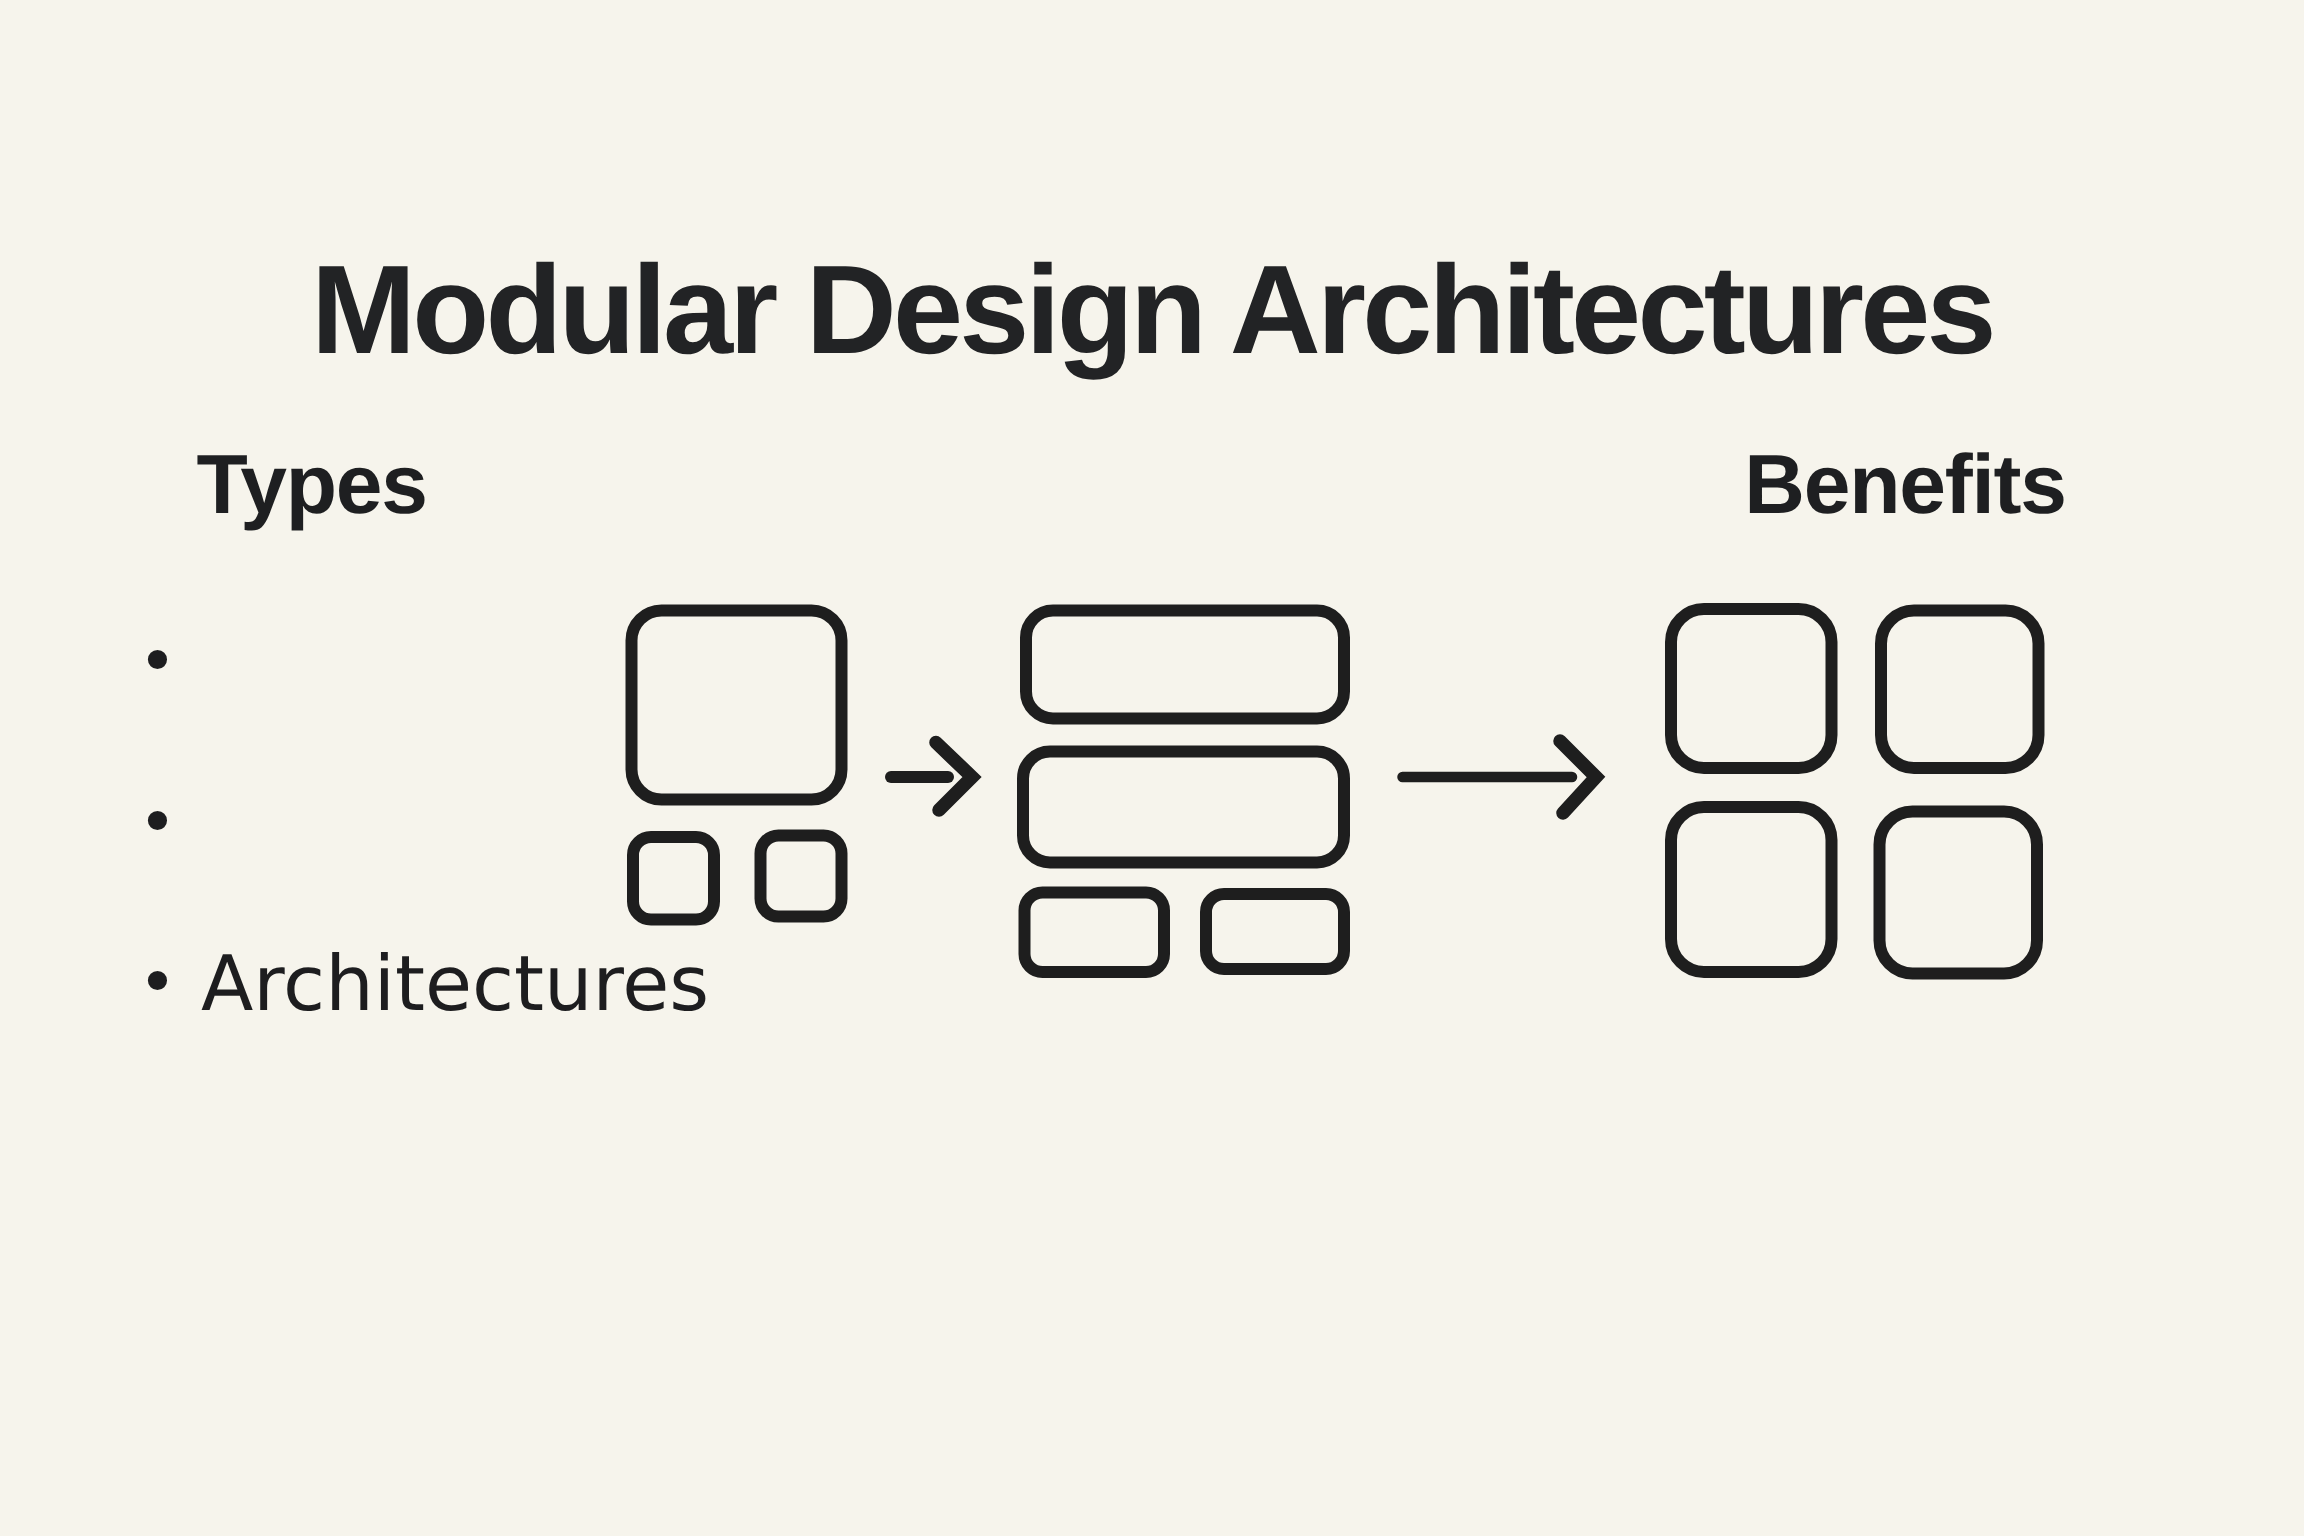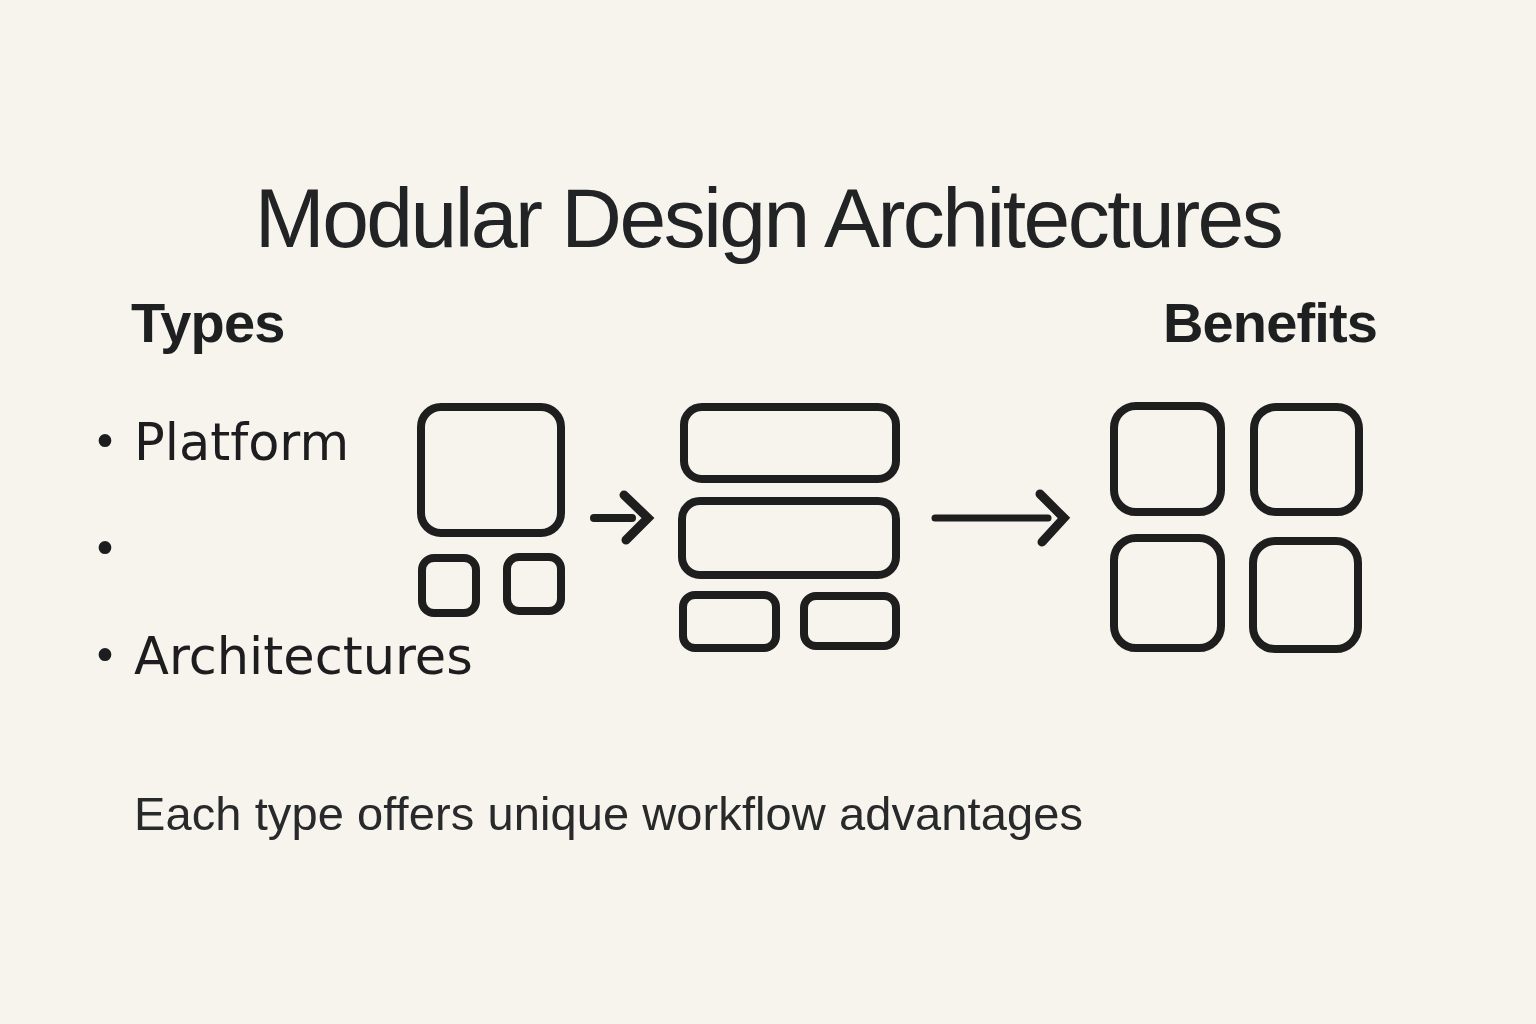--- a/index.html
+++ b/index.html
@@ -9,26 +9,26 @@
     position: relative;
     width: 1536px;
     height: 1024px;
     background: #f6f4ec;
     overflow: hidden;
     color: #1d1d1f;
   }
 
   .title {
     position: absolute;
-    top: 114px;
+    top: 102px;
     left: 0;
     width: 100%;
     text-align: center;
     font-size: 84px;
-    font-weight: 400;
+    font-weight: 700;
     letter-spacing: -0.03em;
     color: #222325;
   }
 
   .col-heading {
     position: absolute;
     font-size: 56px;
     font-weight: 700;
     letter-spacing: -0.015em;
     color: #1e1f21;
@@ -102,21 +102,20 @@
 <div class="canvas">
 
   <h1 class="title">Modular Design Architectures</h1>
 
   <div class="col-heading benefits-heading">Benefits</div>
   <div class="col-heading types-heading">Types</div>
 
   <ul class="types-list">
     <li>
       <span class="bullet">•</span>
-      <span>Platform</span>
     </li>
     <li>
       <span class="bullet">•</span>
     </li>
     <li>
       <span class="bullet">•</span>
       <span>Architectures</span>
     </li>
   </ul>
 
@@ -137,16 +136,15 @@
   <svg class="arrow-svg" style="left:928px; top:480px;" width="146" height="76" viewBox="0 0 146 76">
     <path d="M7 38 H120" stroke="#1e1e1e" stroke-width="7" fill="none" stroke-linecap="round"></path>
     <path d="M112 14 L136 38 L114 62" stroke="#1e1e1e" stroke-width="9" fill="none" stroke-linecap="round" stroke-linejoin="miter"></path>
   </svg>
 
   <div class="shape grid-cell" style="left:1110px; top:402px; width:115px; height:114px;"></div>
   <div class="shape grid-cell" style="left:1250px; top:403px; width:113px; height:113px;"></div>
   <div class="shape grid-cell" style="left:1110px; top:534px; width:115px; height:118px;"></div>
   <div class="shape grid-cell" style="left:1249px; top:537px; width:113px; height:116px;"></div>
 
-  <div class="caption">Each type offers unique workflow advantages</div>
 
 
 </div>
 
 </body></html>

